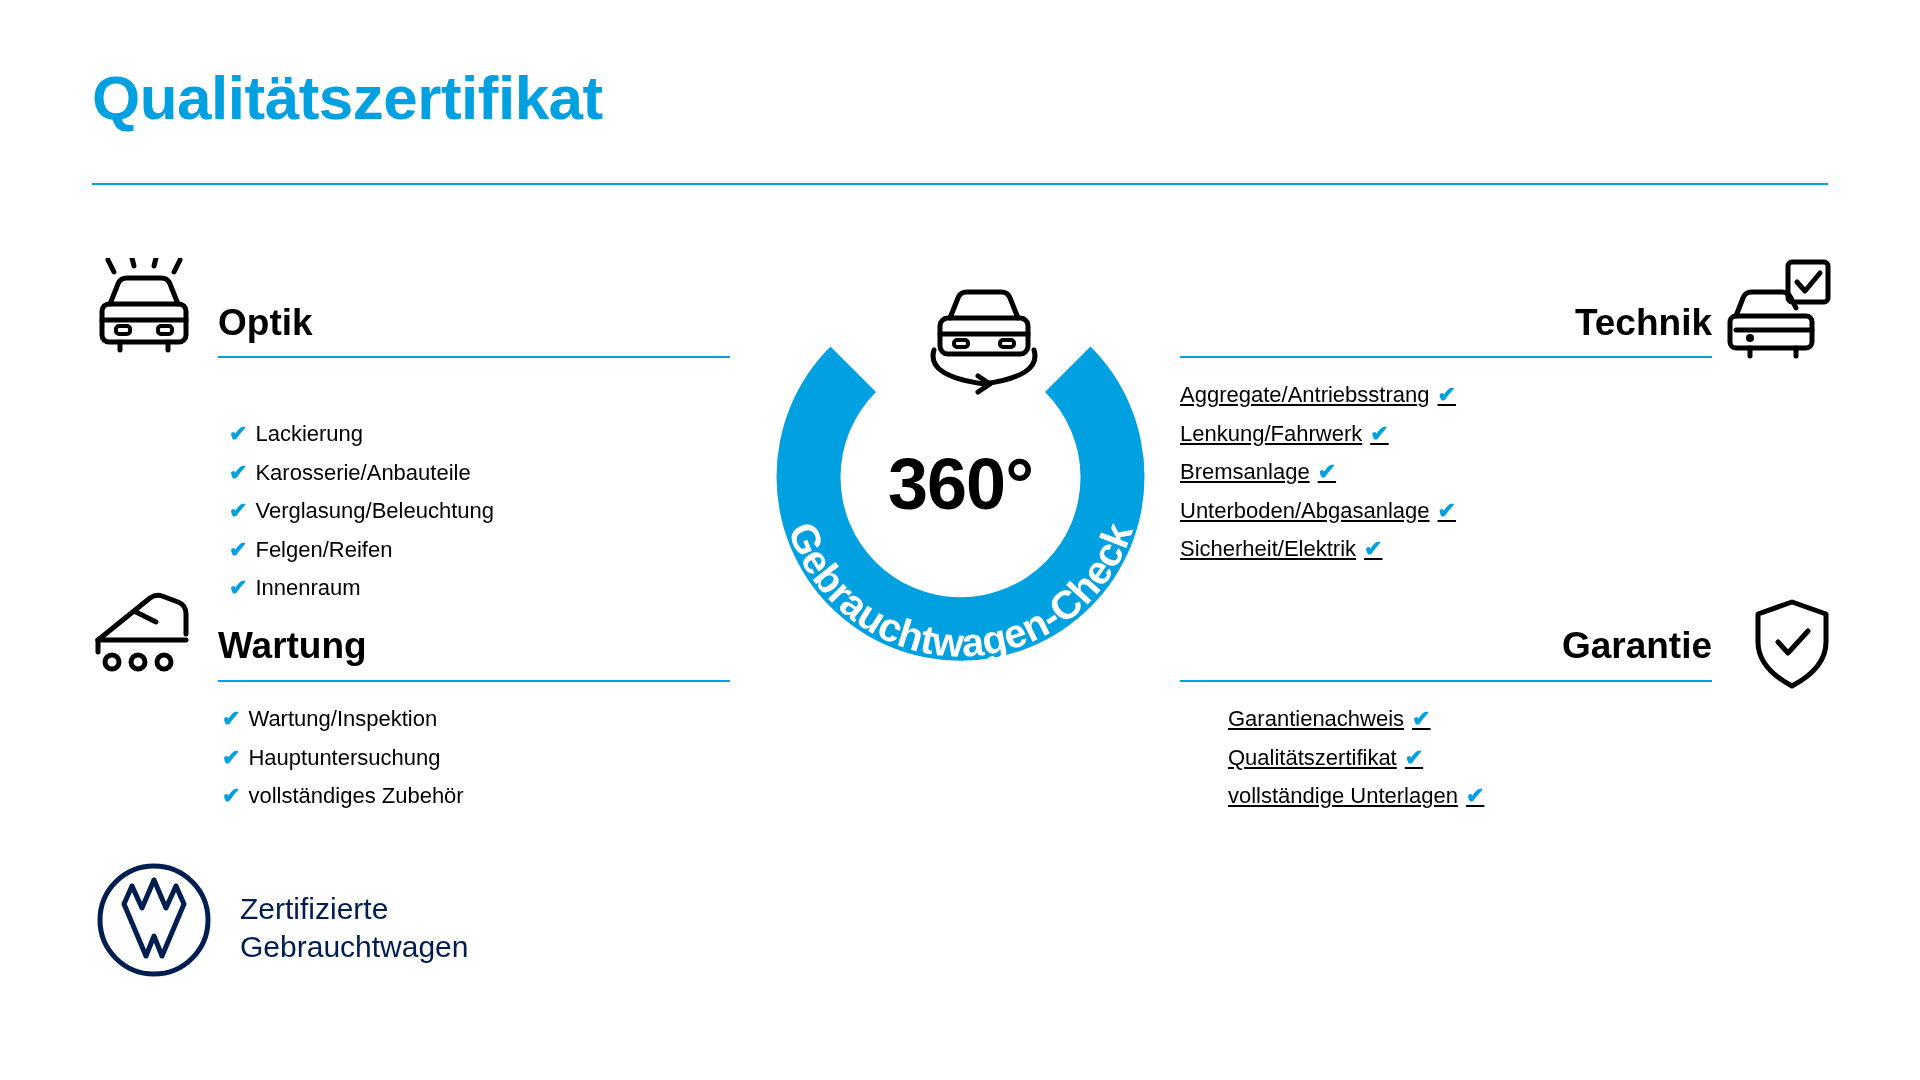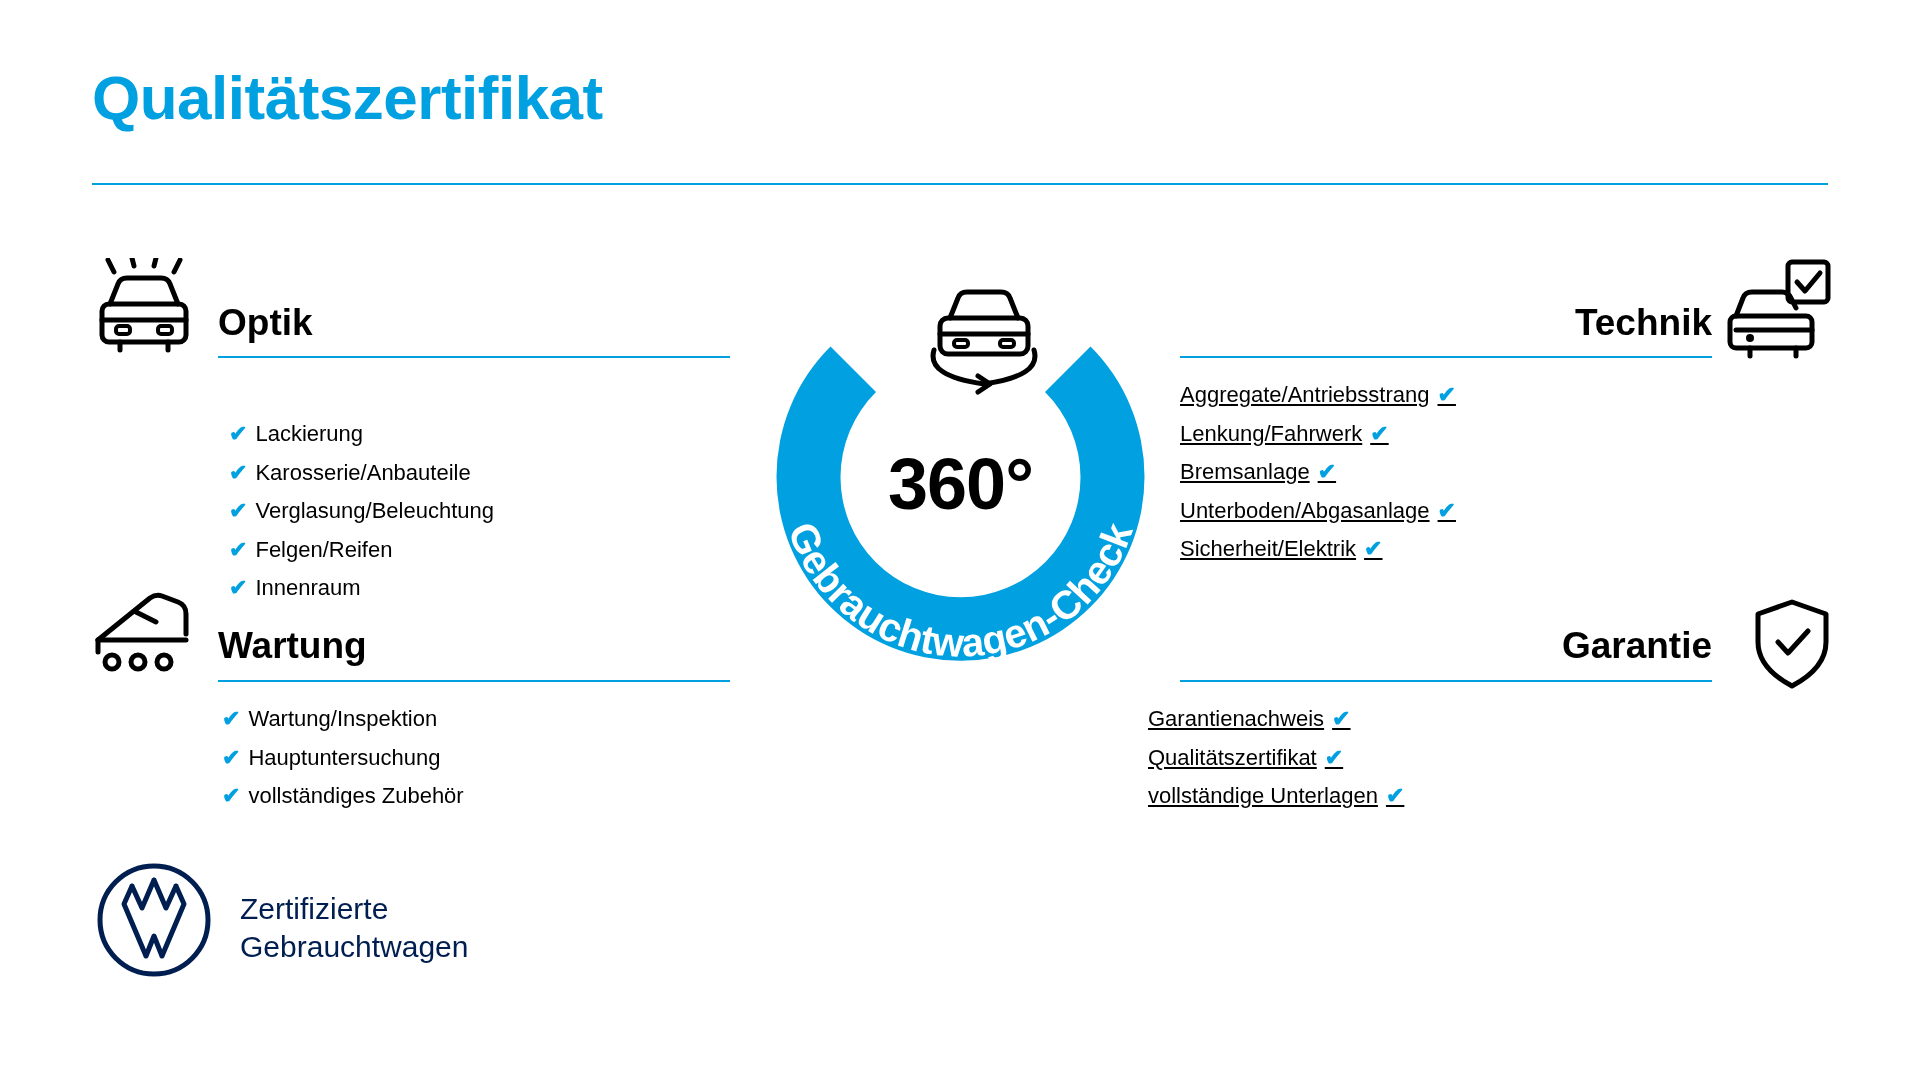--- a/index.html
+++ b/index.html
@@ -204,21 +204,21 @@
   <div class="icon" style="left:1752px; top:598px;">
     <svg width="80" height="92" viewBox="0 0 80 92" fill="none" stroke="#000" stroke-width="5" stroke-linecap="round" stroke-linejoin="round">
       <path d="M40 4 L74 16 V44 Q74 70 40 88 Q6 70 6 44 V16 Z"></path>
       <path d="M26 44 L36 55 L56 33"></path>
     </svg>
   </div>
 
   <div class="section-head" style="left:1180px; top:625px; width:532px; text-align:right;">Garantie</div>
   <div class="section-rule" style="left:1180px; top:680px; width:532px;"></div>
 
-  <div class="list right" style="left:1148px; top:700px; width:528px;">
+  <div class="list right" style="left:1228px; top:700px; width:528px;">
     <div class="row"><span>Garantienachweis</span><span class="check">✔</span></div>
     <div class="row"><span>Qualitätszertifikat</span><span class="check">✔</span></div>
     <div class="row"><span>vollständige Unterlagen</span><span class="check">✔</span></div>
   </div>
 
   <div class="badge">
     <svg width="437" height="437" viewBox="0 0 437 437">
       <defs>
         <path id="arcpath" d="M 38 218 A 180 180 0 0 0 399 218" fill="none"></path>
       </defs>

